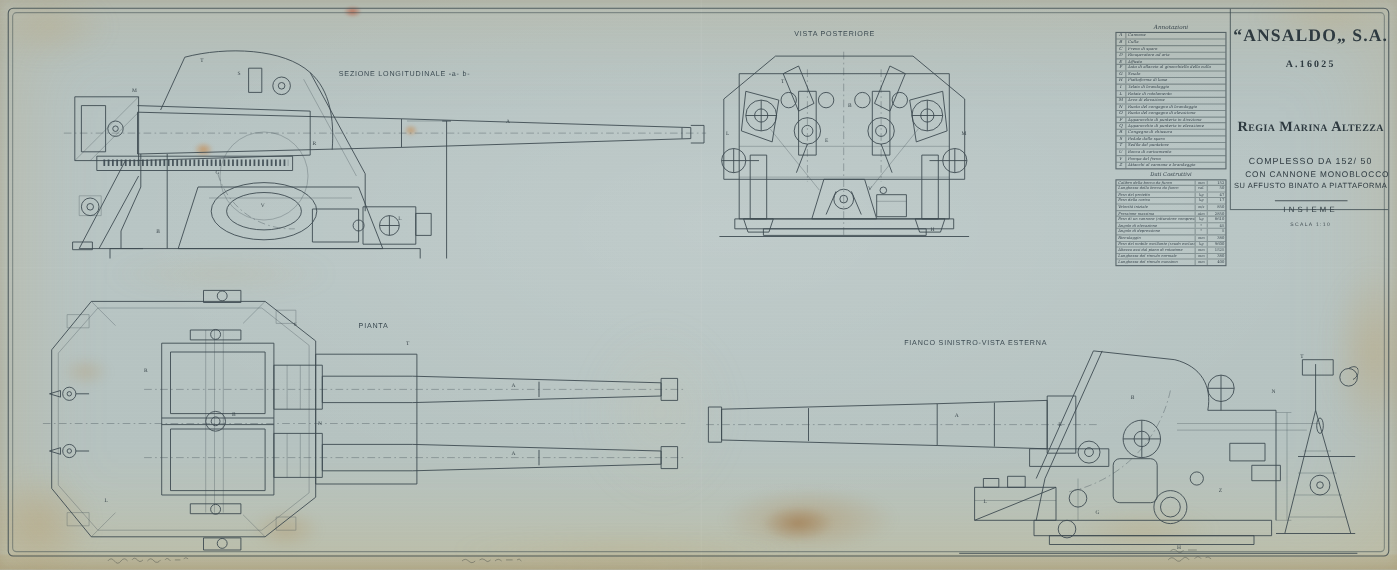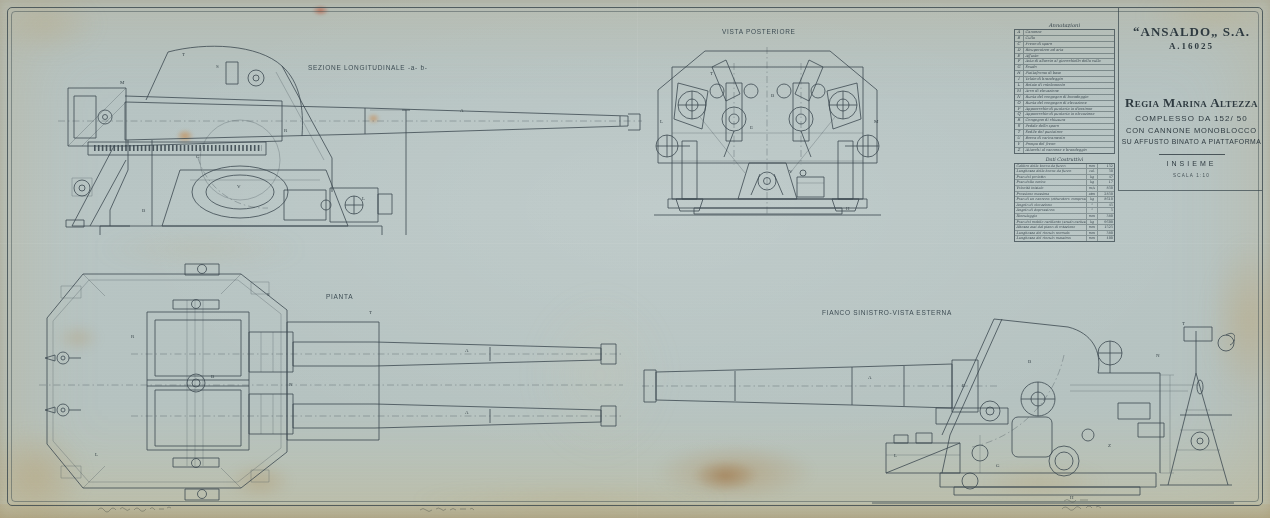--- a/index.html
+++ b/index.html
@@ -46,26 +46,26 @@
 
   svg.draw{position:absolute;color:#3c4950;}
   svg.draw *{stroke:#3c4950;fill:none;stroke-width:.8;vector-effect:non-scaling-stroke;}
   svg.draw .cl{stroke-dasharray:7 3 1.5 3;opacity:.65;stroke-width:.5;}
   svg.draw .lt{opacity:.55;stroke-width:.5;}
   svg.draw .teeth{stroke-width:6;stroke-dasharray:1.6 2.3;opacity:.9;}
   svg.draw text.co{font:5px "Liberation Serif",serif;fill:#333f45;stroke:none;opacity:.95;}
 
   .titleblock{position:absolute;left:1120px;top:0;width:143px;color:#2e3a40;text-align:center;}
   .tb-company{margin-top:24px;font-family:"Liberation Serif",serif;font-weight:bold;
-    font-size:13px;letter-spacing:1px;}
-  .tb-number{font-family:"Liberation Serif",serif;font-weight:bold;font-size:9px;letter-spacing:2px;margin-top:1px;}
+    font-size:16px;letter-spacing:1px;}
+  .tb-number{font-family:"Liberation Serif",serif;font-weight:bold;font-size:9px;letter-spacing:2px;margin-top:11px;}
   .tb-regia{margin-top:44px;font-family:"Liberation Serif",serif;font-weight:bold;
     font-variant:small-caps;font-size:13px;letter-spacing:.4px;white-space:nowrap;}
-  .tb-l2{margin-top:3px;font-size:8px;letter-spacing:1px;}
-  .tb-l3{margin-top:3px;font-size:7.5px;letter-spacing:.8px;}
+  .tb-l2{margin-top:19px;font-size:8px;letter-spacing:1px;}
+  .tb-l3{margin-top:3px;font-size:7.5px;letter-spacing:.8px;text-align:right;}
   .tb-l4{margin-top:3px;font-size:6.8px;letter-spacing:.5px;}
   .tb-rule{width:66px;height:0;border-top:.9px solid rgba(46,58,64,.8);margin:9px auto 0;}
   .tb-insieme{margin-top:5px;font-size:7px;letter-spacing:3px;}
   .tb-scala{margin-top:6px;font-size:4.6px;letter-spacing:1.2px;opacity:.85;}
   .tb-vline{position:absolute;left:1118px;top:8px;width:1px;height:182px;background:rgba(56,70,76,.7);}
   .tb-hline{position:absolute;left:1118px;top:190px;width:144px;height:1px;background:rgba(56,70,76,.7);}
 
   .legend{position:absolute;left:1014px;top:22px;width:101px;color:#35424a;}
   .lg-title{text-align:center;font-family:"DejaVu Serif",serif;font-style:italic;
     font-size:5.2px;margin-bottom:1px;}

